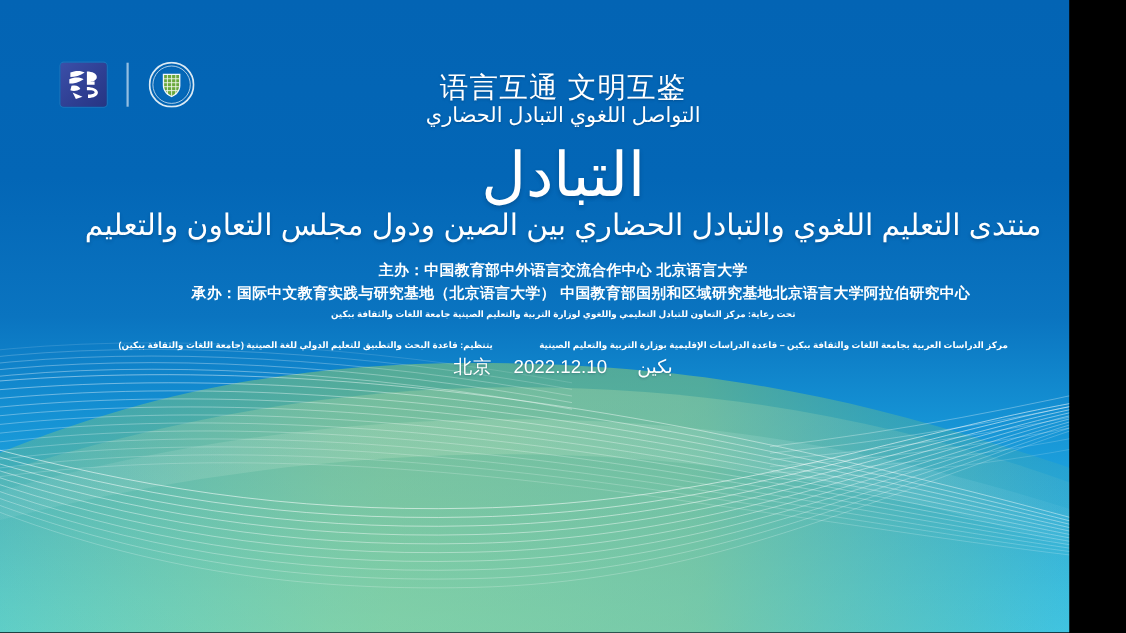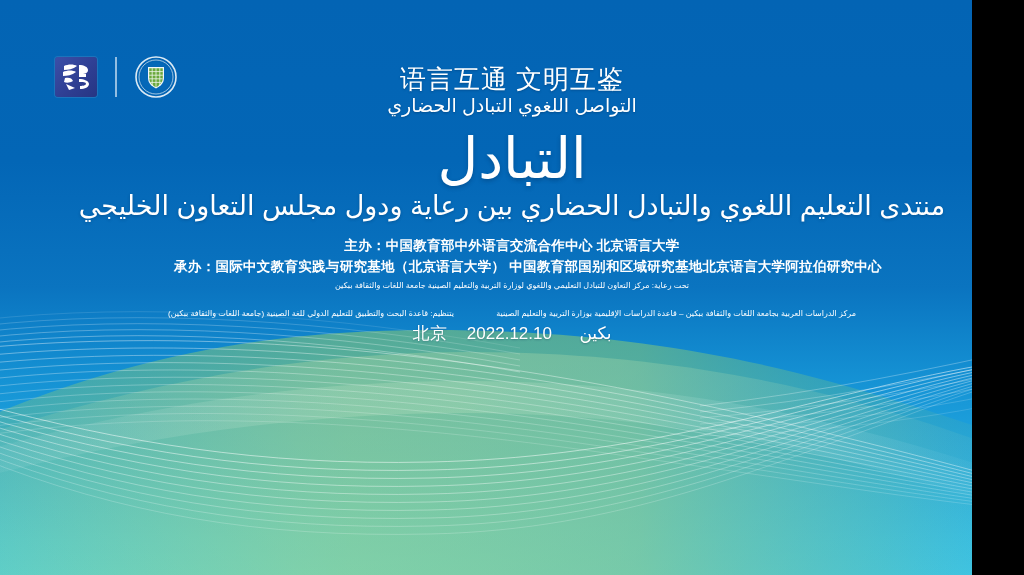--- a/index.html
+++ b/index.html
@@ -128,21 +128,21 @@
     letter-spacing: 0.3px;
   }
   .org-line.l1 { top: 237px; }
   .org-line.l2 { top: 258px; margin-left: 16px; }
 
   .patron-line {
     position: absolute;
     width: 100%;
     direction: rtl;
     font-size: 8px;
-    font-weight: 400;
+    font-weight: 700;
     color: #ffffff;
     letter-spacing: 0;
     white-space: nowrap;
   }
   .patron-line.p1 { top: 281px; }
   .patron-line.p2 { top: 295px; margin-top: 14px; }
 
   .patron-line.p2 .seg-left {
     display: inline-block;
     margin-left: 40px;
@@ -277,21 +277,21 @@
   </div>
 
   <div class="content">
 
     <div class="slogan-cn">语言互通 文明互鉴</div>
 
     <div class="slogan-ar">التواصل اللغوي   التبادل الحضاري</div>
 
     <div class="title-cn">التبادل</div>
 
-    <div class="title-ar">منتدى التعليم اللغوي والتبادل الحضاري بين رعاية ودول مجلس التعاون الخليجي</div>
+    <div class="title-ar">منتدى التعليم اللغوي والتبادل الحضاري بين الصين ودول مجلس التعاون والتعليم</div>
 
     <div class="org-line l1">主办：中国教育部中外语言交流合作中心  北京语言大学</div>
 
     <div class="org-line l2">承办：国际中文教育实践与研究基地（北京语言大学） 中国教育部国别和区域研究基地北京语言大学阿拉伯研究中心</div>
 
     <div class="patron-line p1">تحت رعاية: مركز التعاون للتبادل التعليمي واللغوي لوزارة التربية والتعليم الصينية    جامعة اللغات والثقافة ببكين</div>
 
     <div class="patron-line p2">
       <span class="seg-left">مركز الدراسات العربية بجامعة اللغات والثقافة ببكين – قاعدة الدراسات الإقليمية بوزارة التربية والتعليم الصينية</span>
       <span class="seg-right">يتنظيم: قاعدة البحث والتطبيق للتعليم الدولي للغة الصينية (جامعة اللغات والثقافة ببكين)</span>

